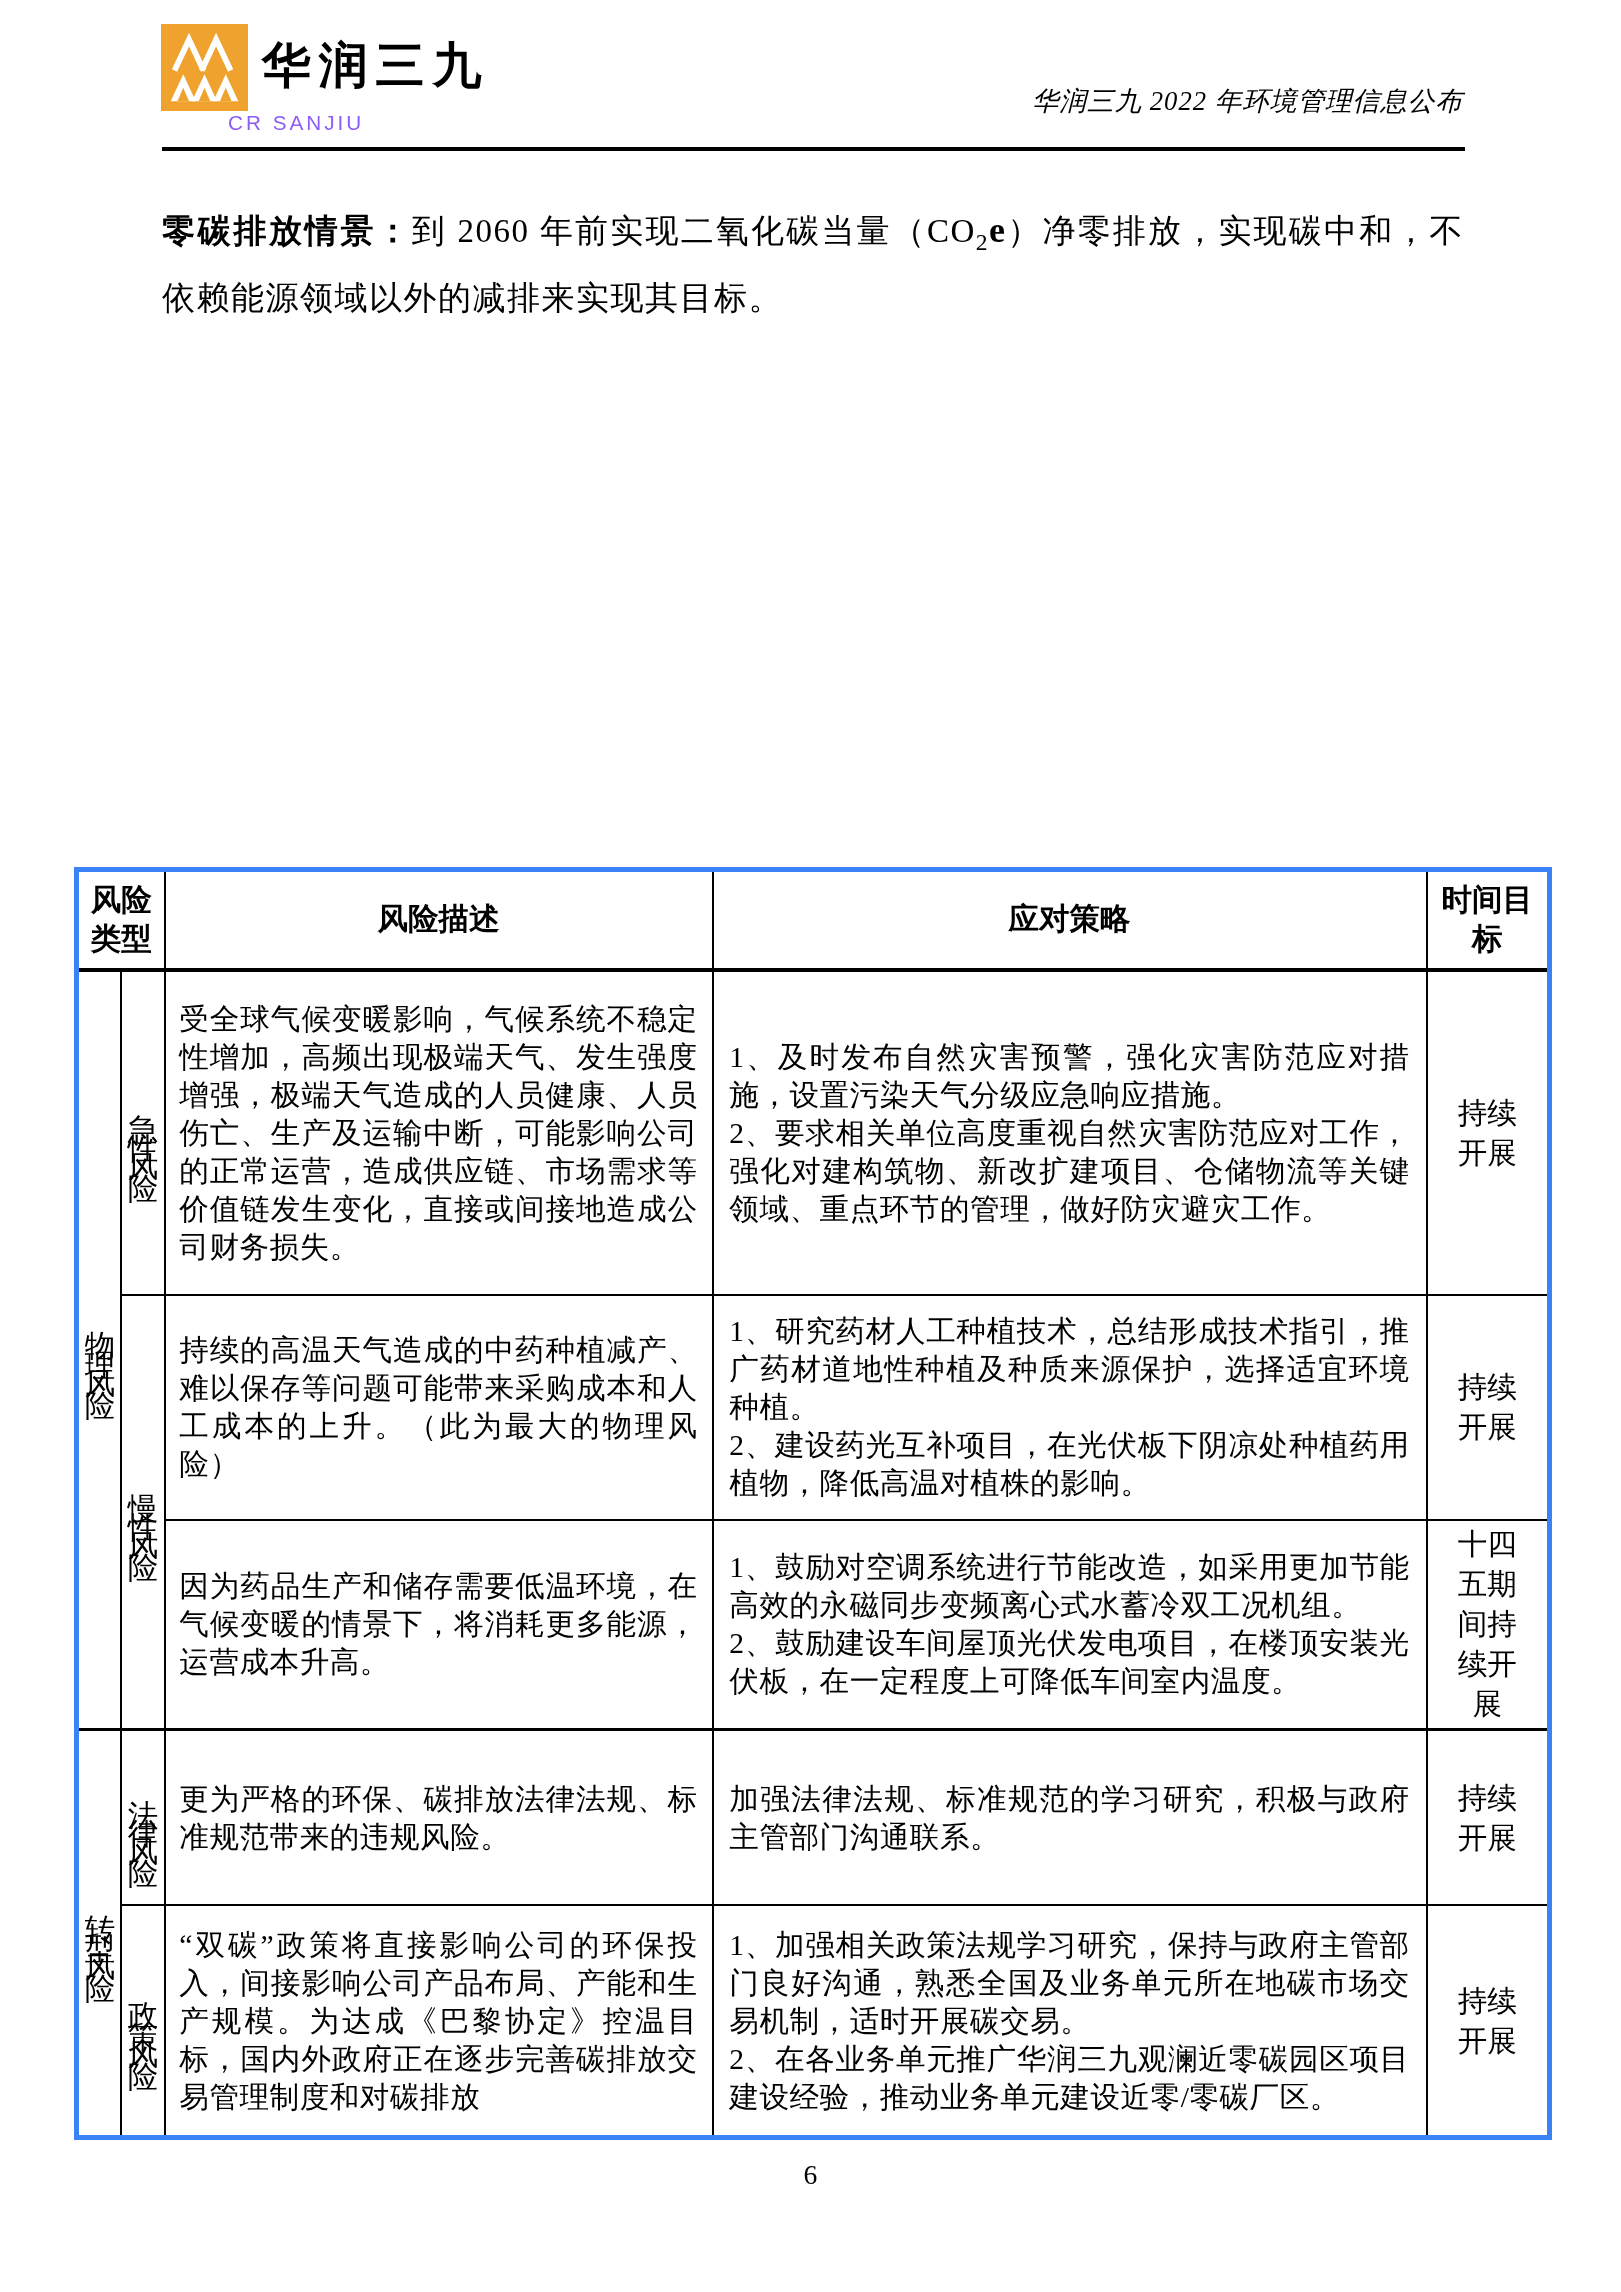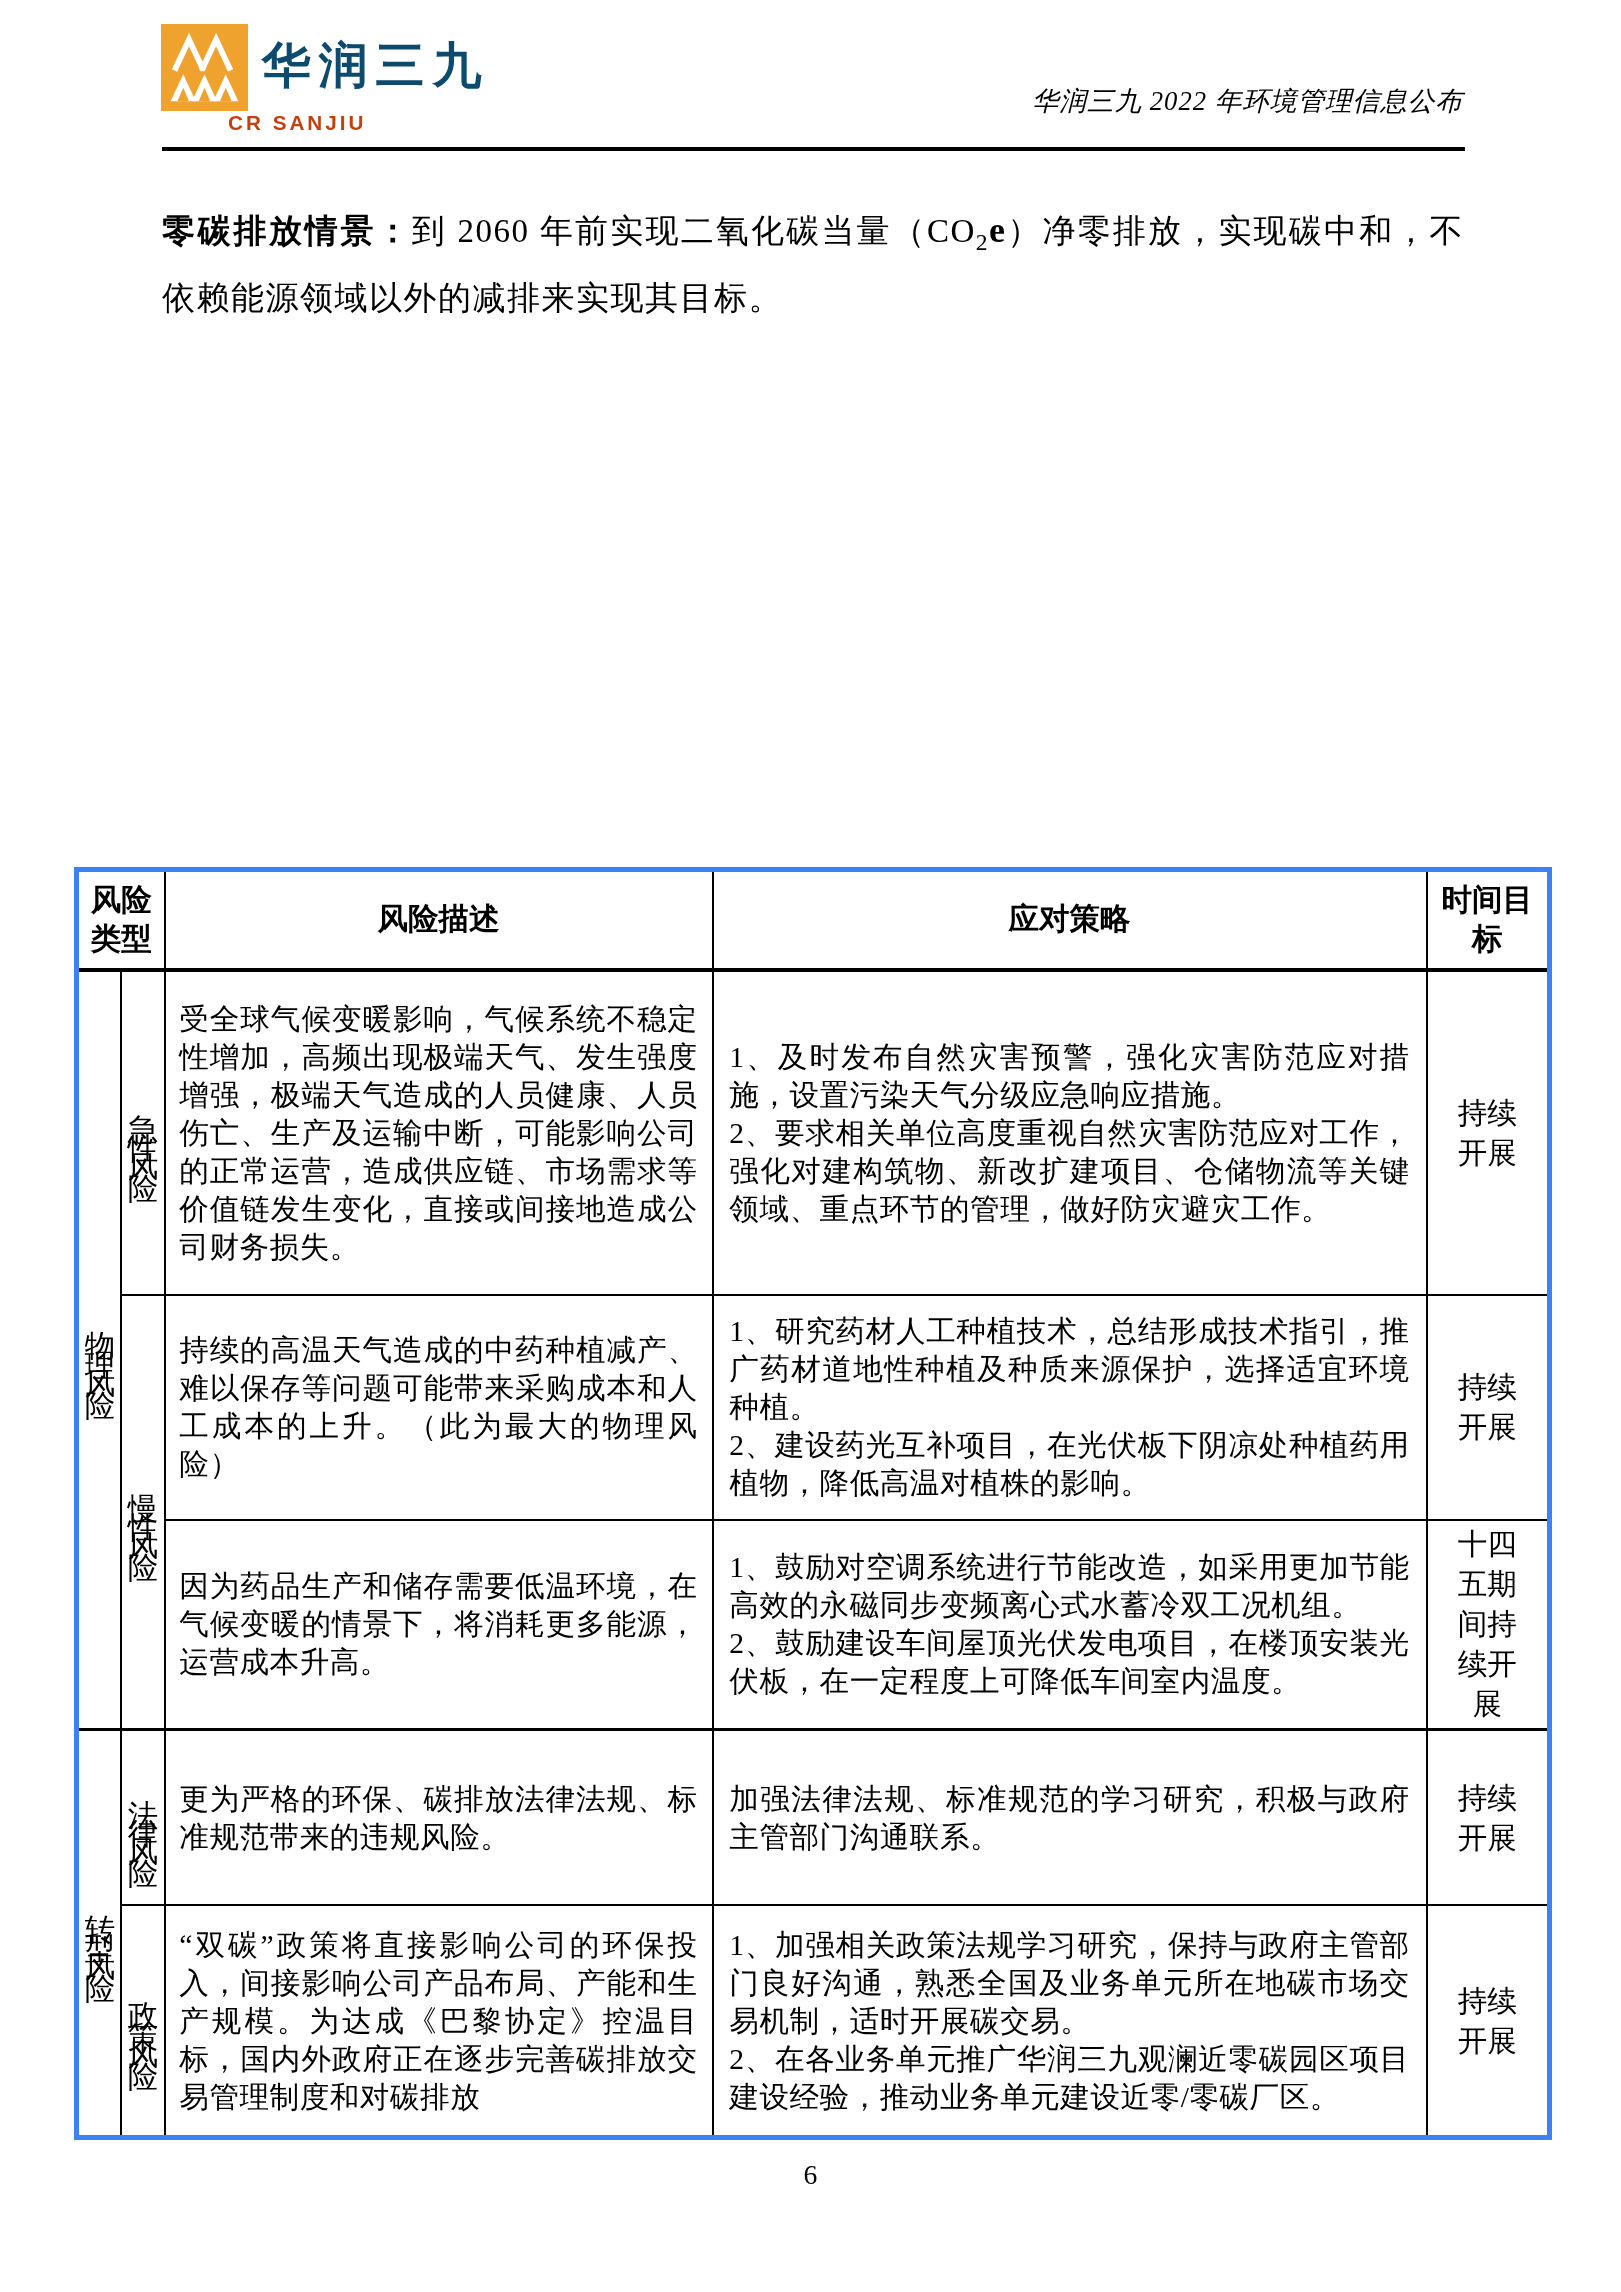--- a/index.html
+++ b/index.html
@@ -7,26 +7,26 @@
     position:relative; width:1621px; height:2292px; background:#ffffff;
     margin:0 auto; overflow:hidden;
     font-family:"Liberation Serif","DejaVu Serif",serif; color:#000;
   }
 
   
   .brand-block { position:absolute; left:161px; top:23.6px; }
   .brand-row { display:flex; align-items:flex-start; }
   .logo-svg { width:87px; height:87px; display:block; }
   .brand-cn {
-    font-size:49px; font-weight:bold; color:#0c4a6e; letter-spacing:7.9px;
+    font-size:49px; font-weight:bold; color:#000000; letter-spacing:7.9px;
     margin:9.9px 0 0 13.8px; font-family:"Liberation Serif",serif;
   }
   .brand-en {
     display:block; margin:0 0 0 67px; font-family:"Liberation Sans",sans-serif;
-    font-weight:bold; font-size:20.7px; color:#c2410c; letter-spacing:3px;
+    font-weight:normal; font-size:20.7px; color:#8b5cf6; letter-spacing:3px;
   }
   .doc-title { position:absolute; right:158px; top:83px; font-size:26.6px; letter-spacing:1px;font-style:italic; }
   .header-rule { position:absolute; left:162px; right:156px; top:147px; height:3.9px; background:#000; }
 
   
   .body-text { position:absolute; left:162px; top:202px; width:1302px; }
   .para { margin:0; font-size:33px; line-height:56px; text-align:justify; letter-spacing:1.5px; }
   .lead { font-family:"Liberation Sans",sans-serif; font-weight:bold; letter-spacing:2px; }
   .indent { text-indent:69px; }
   .co2-sub { font-size:23.6px; }

